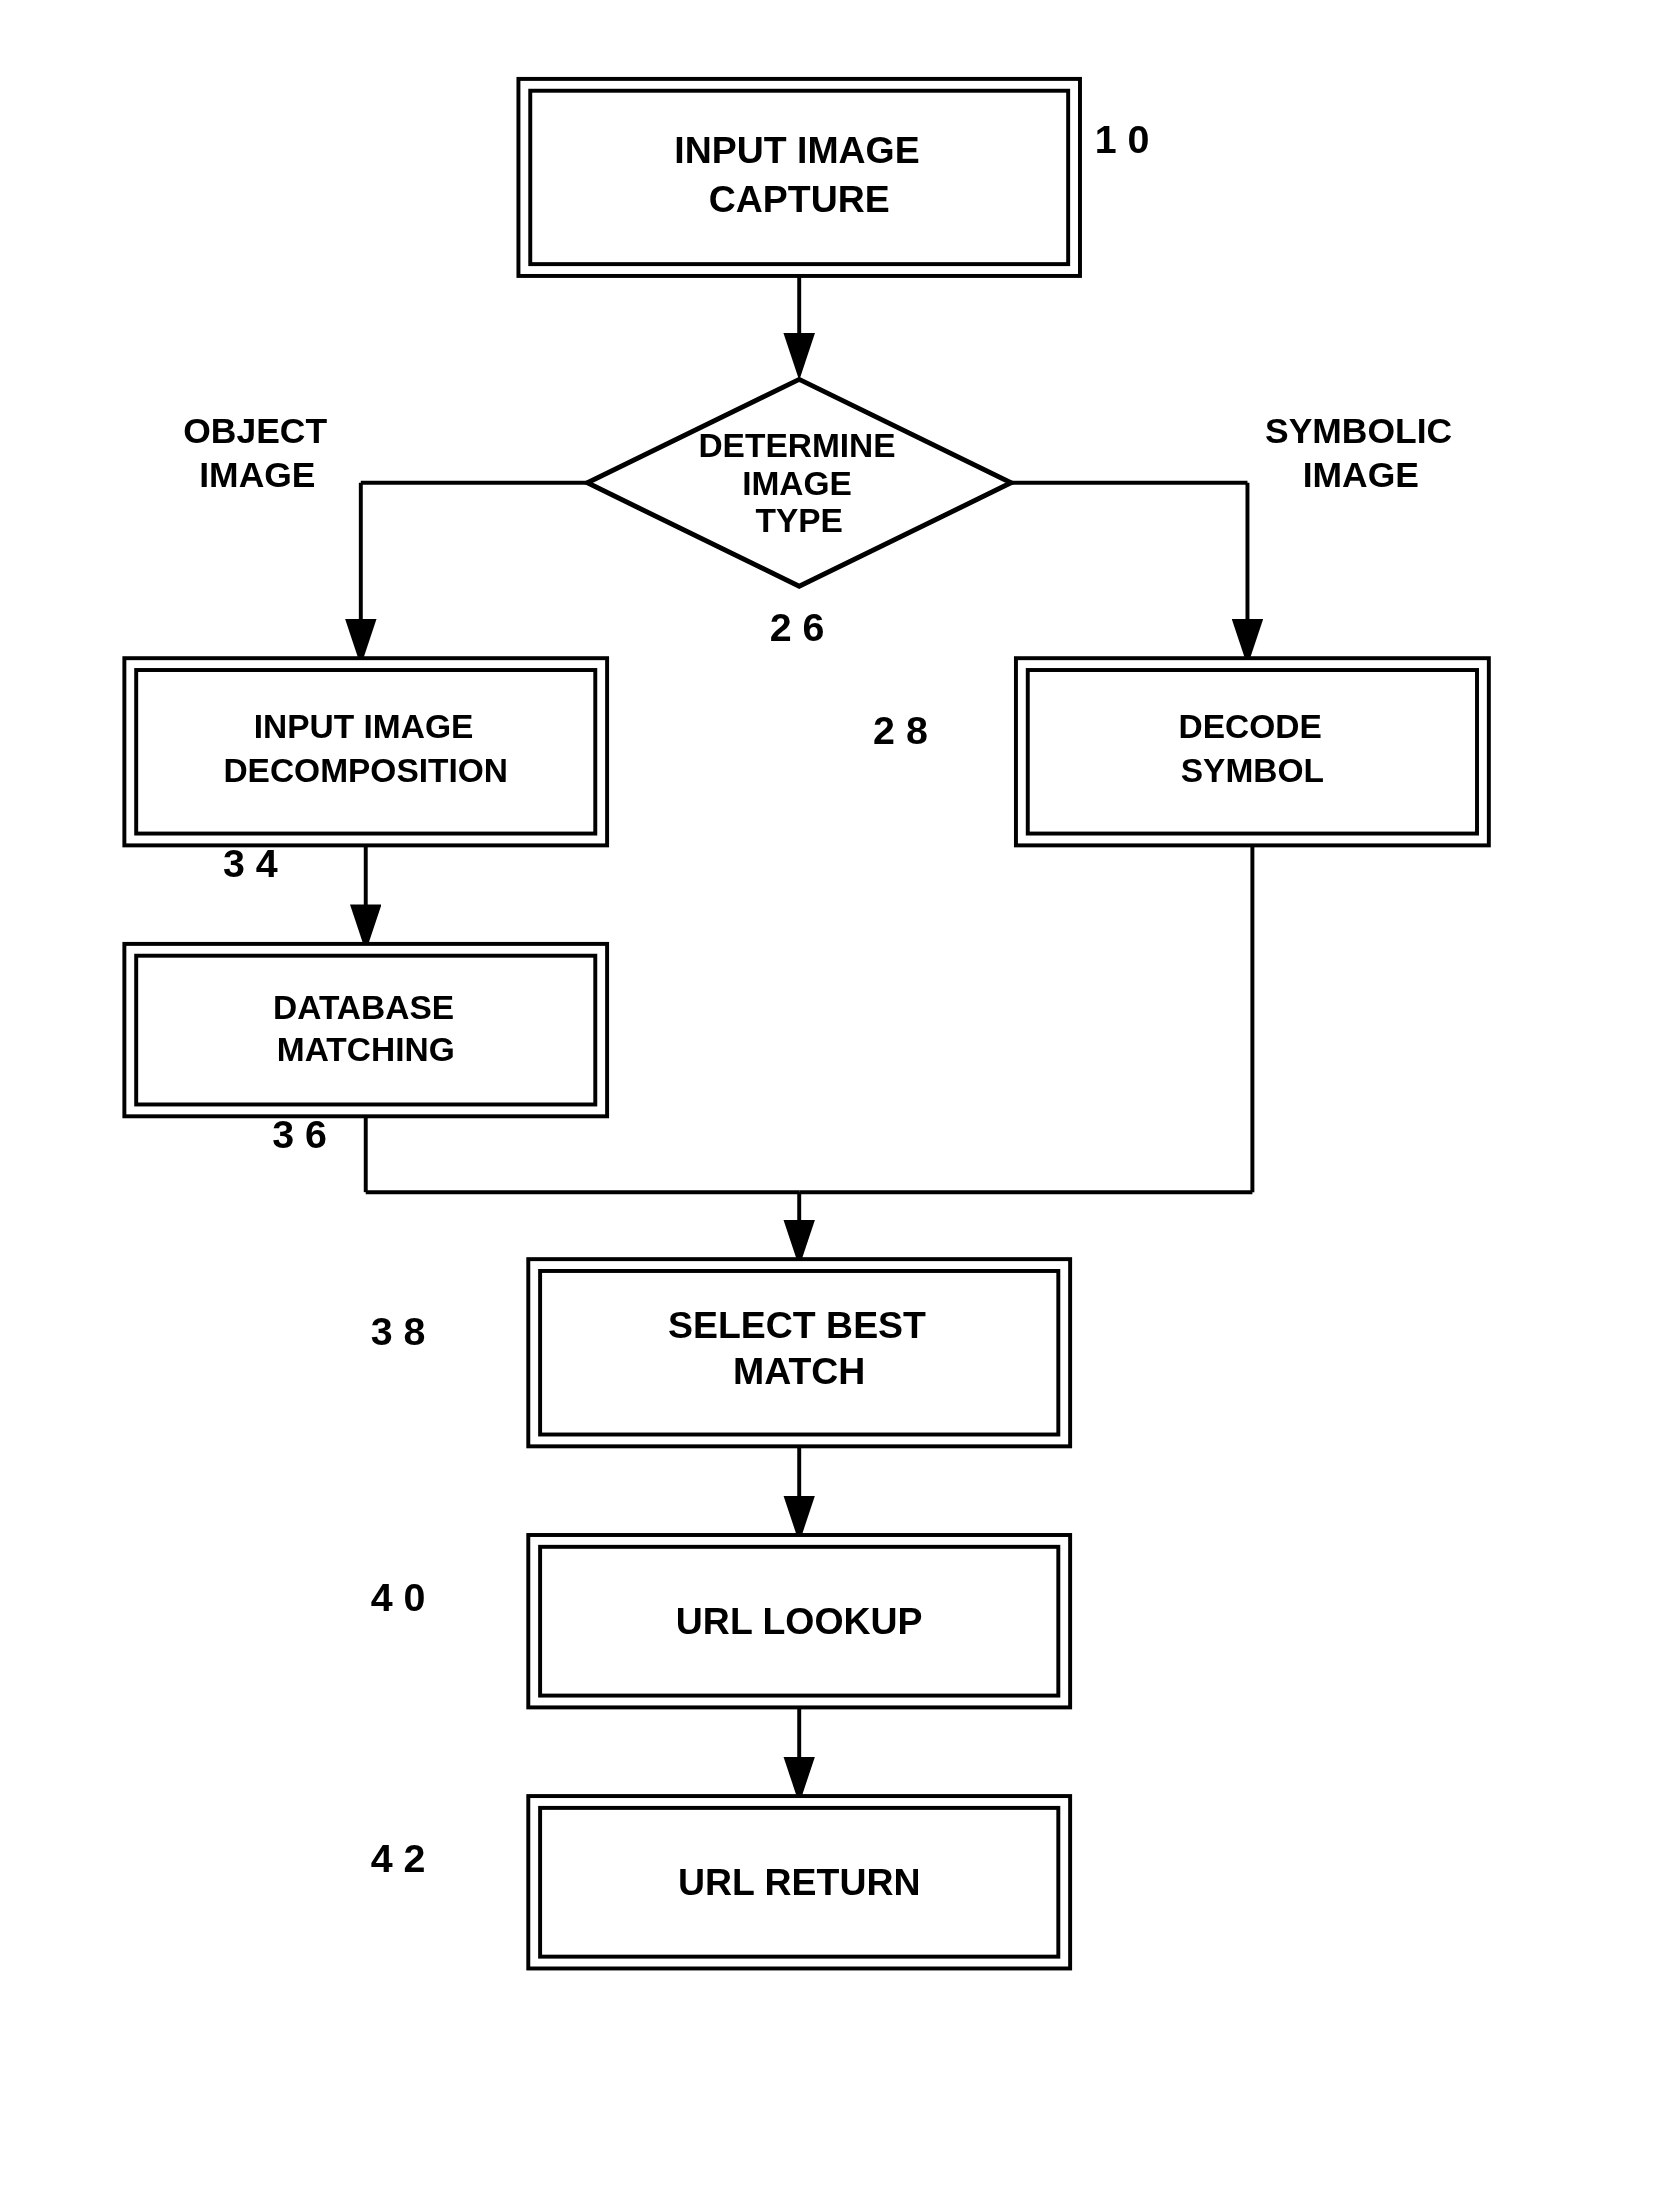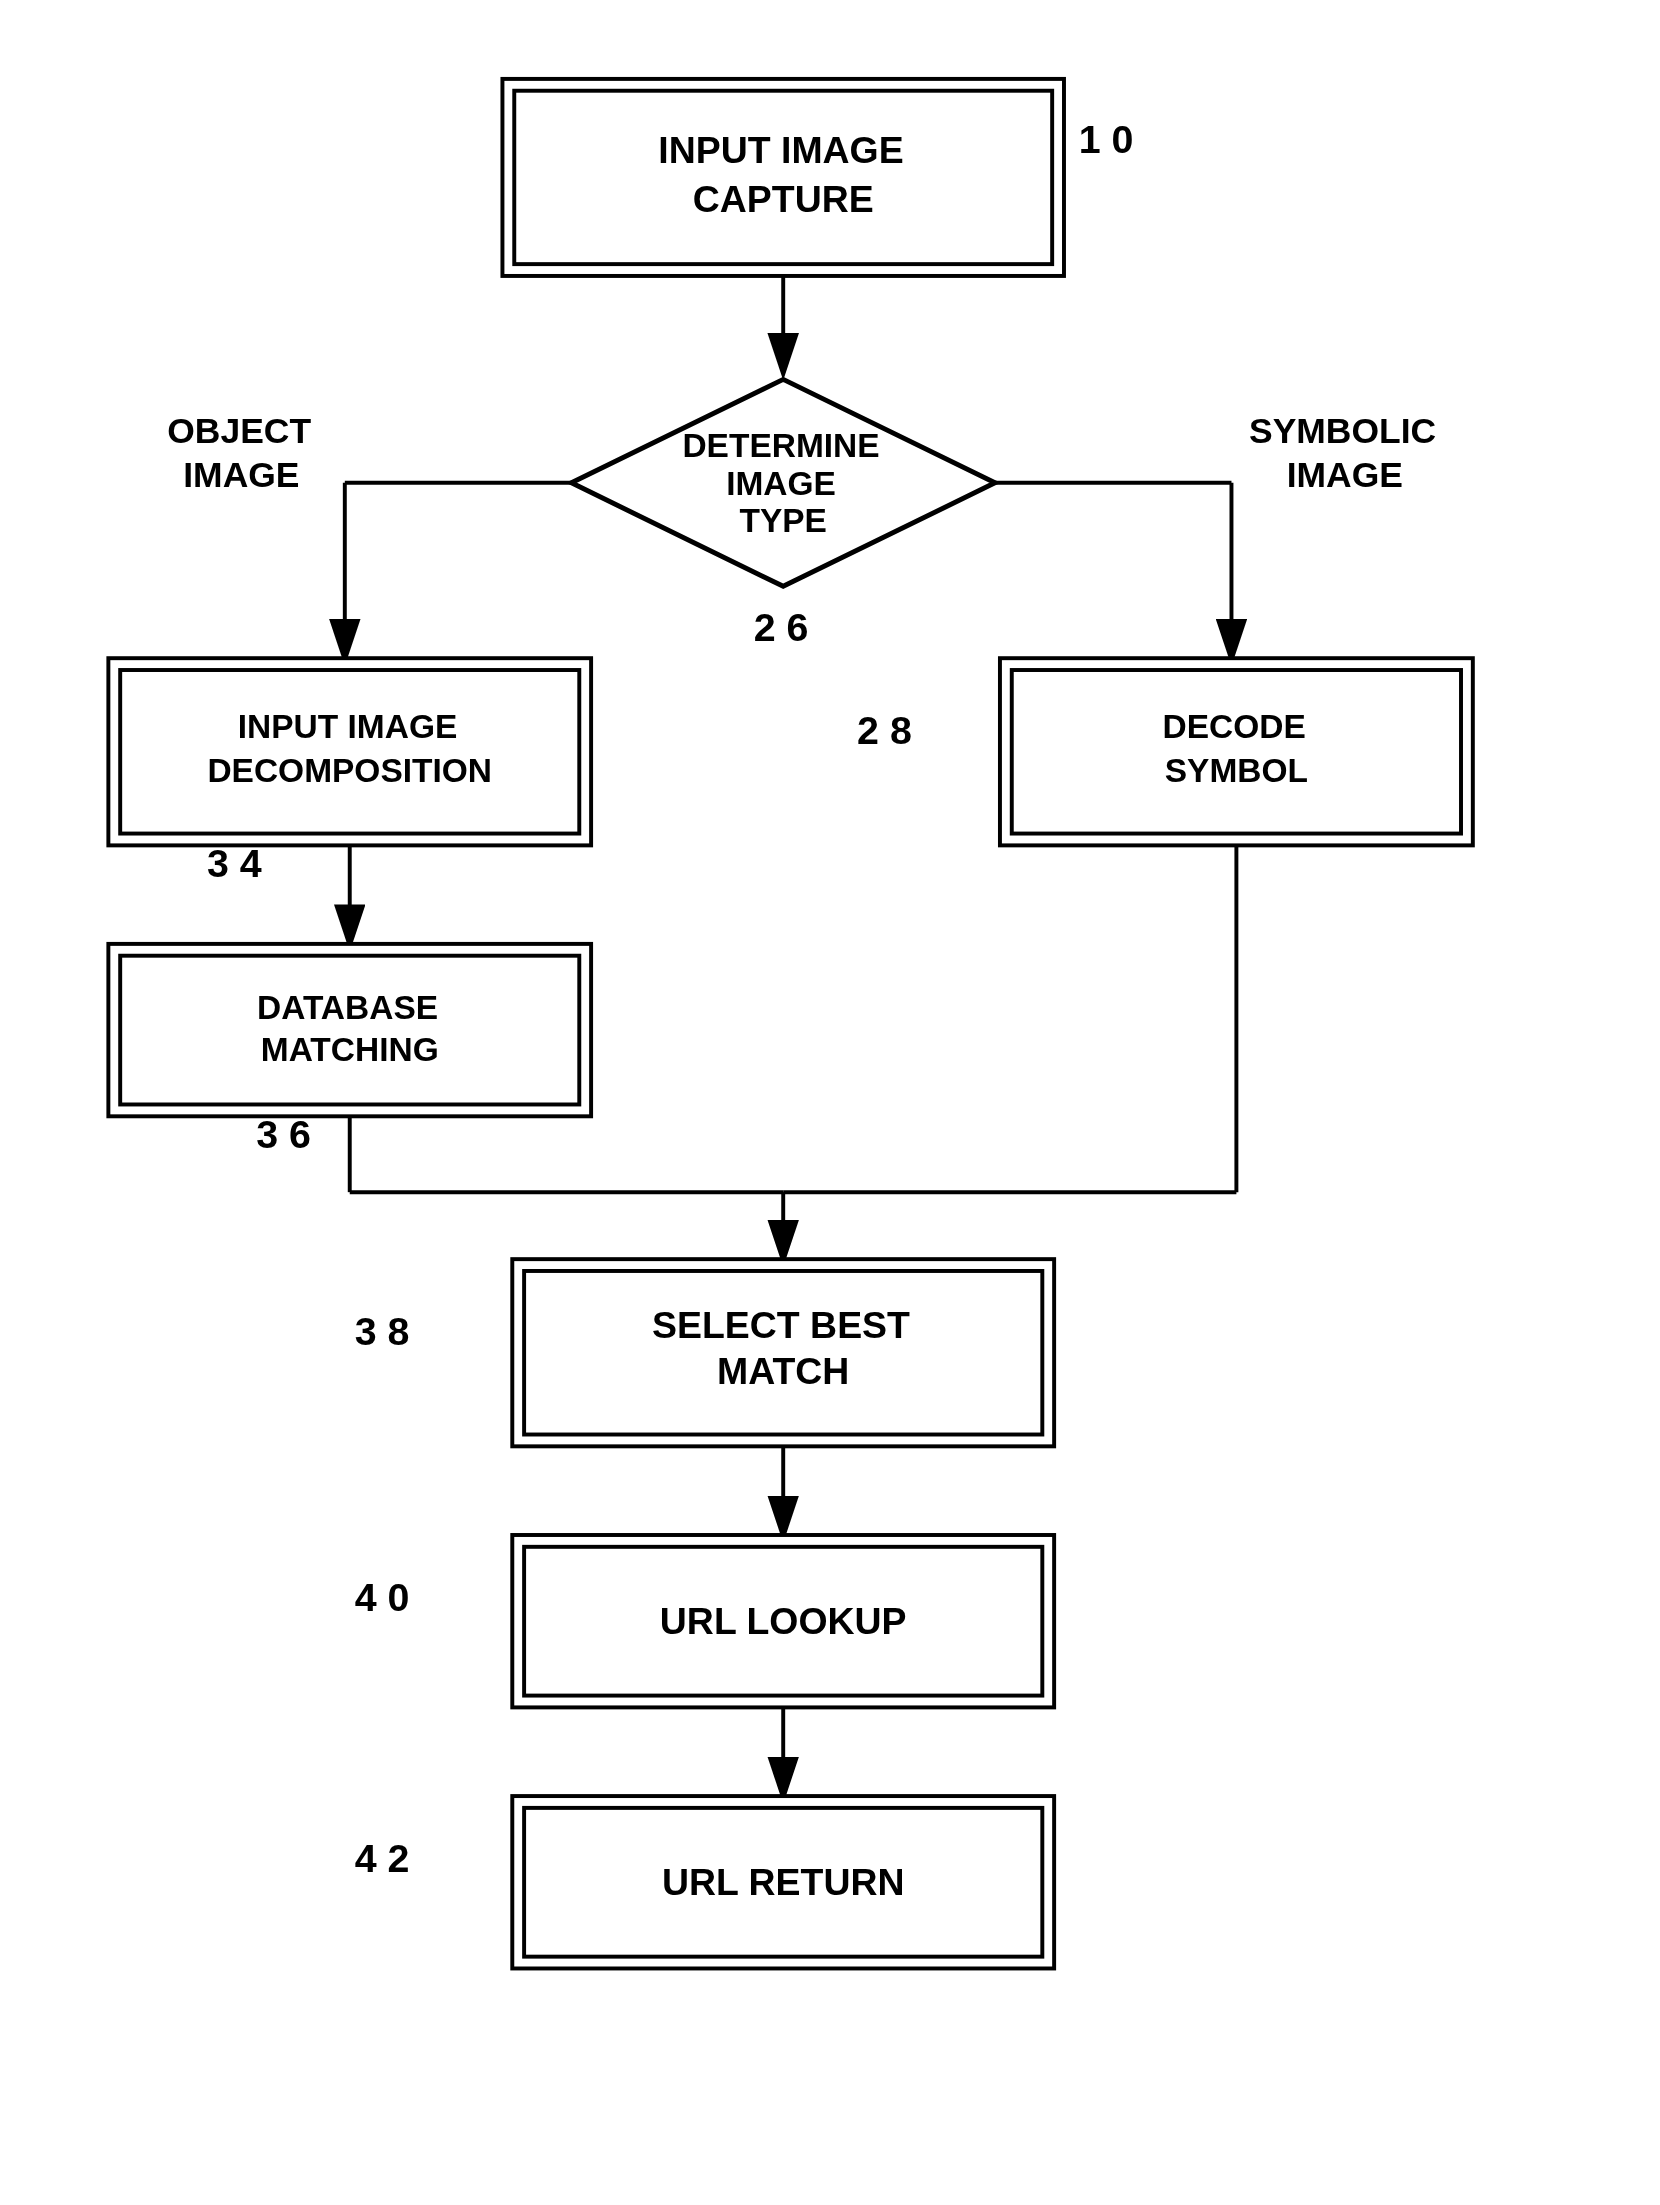--- a/index.html
+++ b/index.html
@@ -14,21 +14,21 @@
       height: 2206px;
       font-family: 'Arial Black', 'Arial Bold', Arial, sans-serif;
       font-weight: 900;
       overflow: hidden;
       position: relative;
     }
 
     .diagram-container {
       position: absolute;
       top: 0;
-      left: 0;
+      left: 16px;
       width: 1633px;
       height: 2206px;
       text-decoration: underline;
     }
 
     svg {
       width: 1661px;
       height: 2206px;
     }
 

